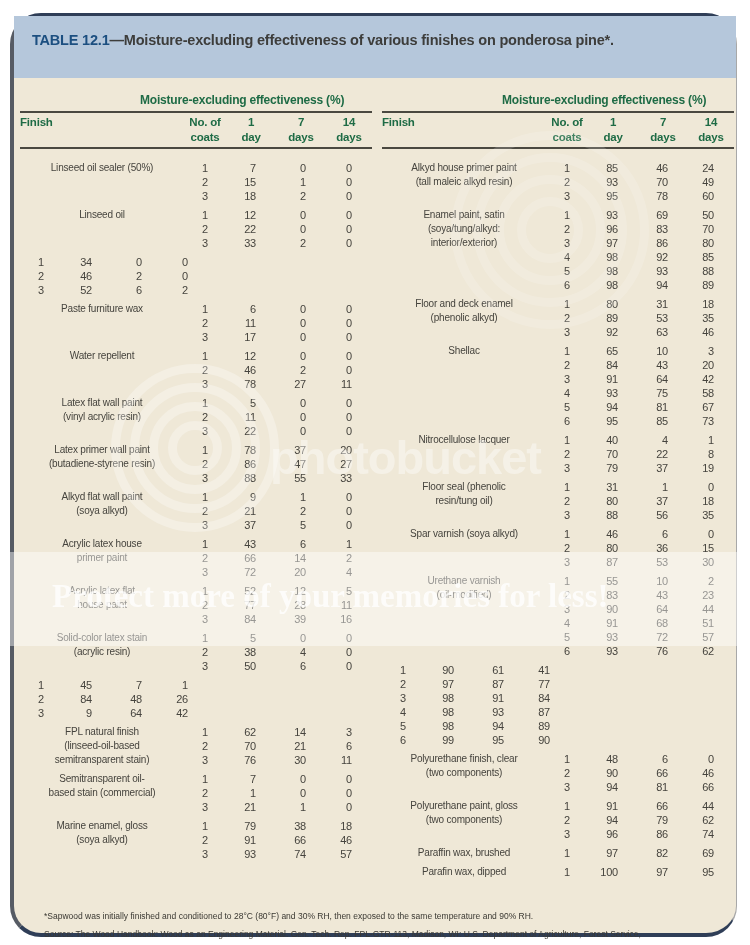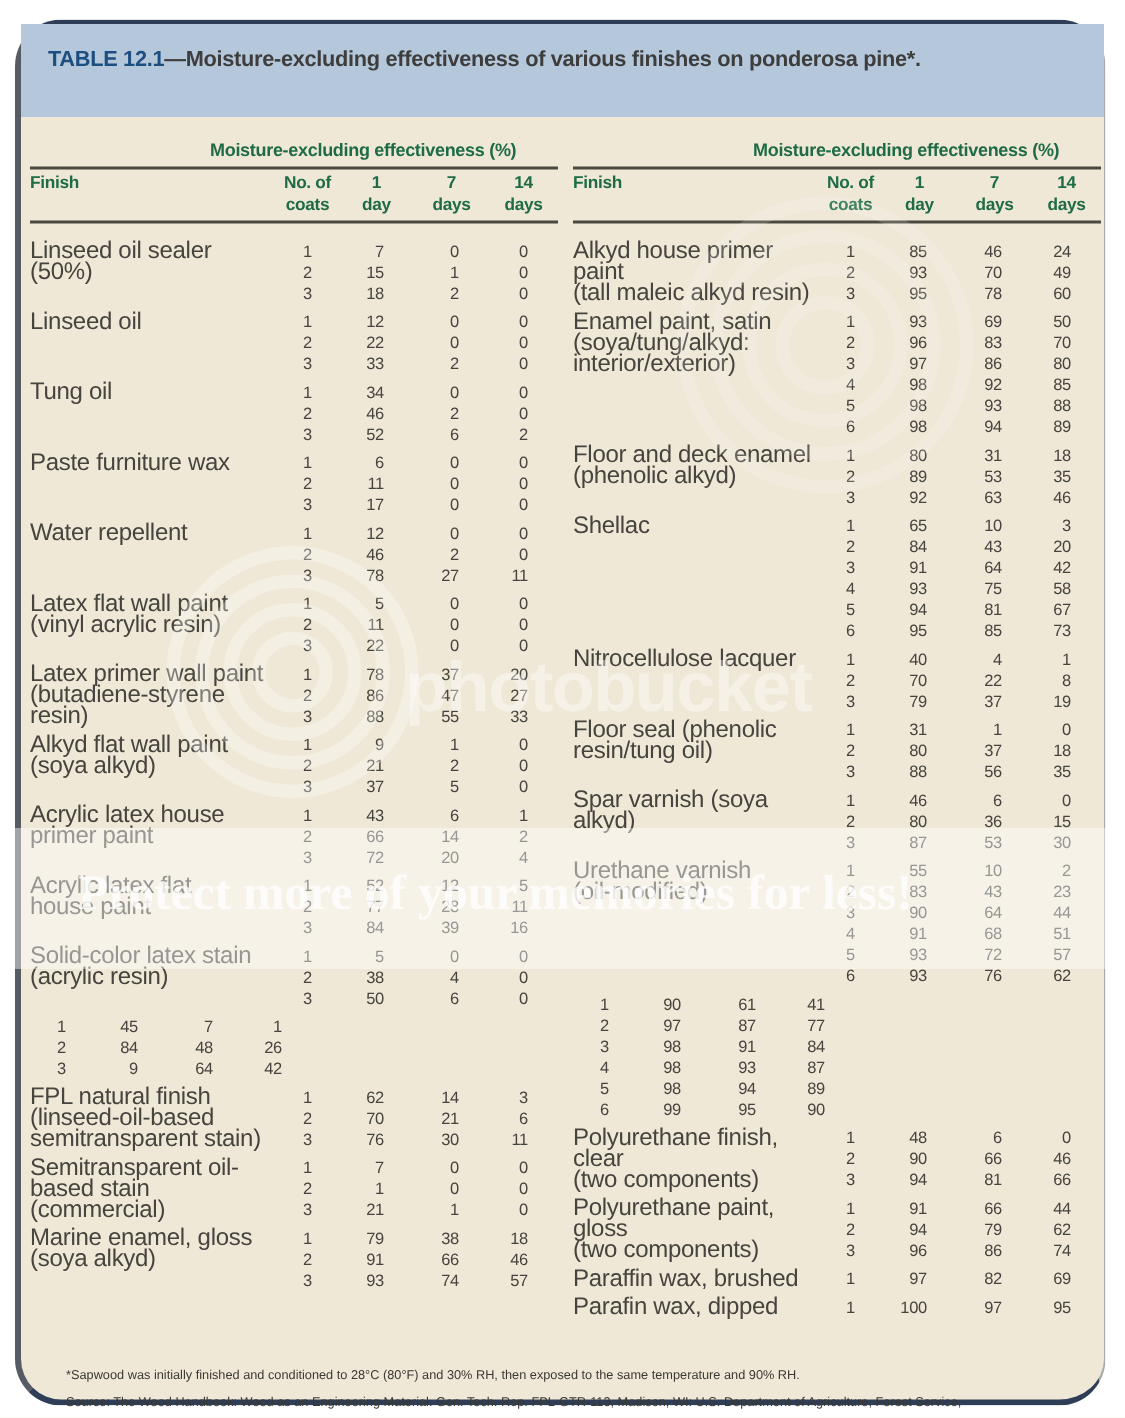--- a/index.html
+++ b/index.html
@@ -27,21 +27,21 @@
   .group-heading{margin-left:120px; width:232px; text-align:left;
     color:#1e6b45; font-weight:bold; font-size:12px; letter-spacing:-0.2px; height:16px;}
   .rule{border-bottom:2px solid #4a4840; margin:2px 0;}
   .cols{display:grid; grid-template-columns:164px 42px 50px 50px 46px; height:30px;}
   .h{color:#1e6b45; font-weight:bold; font-size:11.5px; text-align:center; line-height:15px; letter-spacing:-0.2px;}
   .finish-h{text-align:left;}
   .head-spacer{height:10px;}
 
   .group{display:grid; grid-template-columns:164px 188px;}
   .group + .group{margin-top:5px;}
-  .finish{font-size:16px; line-height:14px; letter-spacing:-0.2px; color:#46443e;}
+  .finish{font-size:10px; line-height:14px; letter-spacing:-0.2px; color:#46443e;text-align:center;}
   .rows{}
   .trow{display:grid; grid-template-columns:42px 50px 50px 46px; height:14px;
     font-size:11px; line-height:14px; letter-spacing:-0.2px;}
   .cell{color:#46443e;}
   .c0{text-align:center;}
   .c1,.c2,.c3{text-align:right; padding-right:20px;}
 
   
   .footnotes{position:absolute; left:30px; right:16px; top:866px;
     font-size:8.5px; line-height:18px; color:#3a3832; letter-spacing:0;margin-top:25px;}
@@ -145,23 +145,20 @@
               </div>
               <div class="trow">
                 <div class="cell c0">3</div>
                 <div class="cell c1">33</div>
                 <div class="cell c2">2</div>
                 <div class="cell c3">0</div>
               </div>
             </div>
           </div>
           <div class="group">
-            <div class="finish">
-              <div>Tung oil</div>
-            </div>
             <div class="rows">
               <div class="trow">
                 <div class="cell c0">1</div>
                 <div class="cell c1">34</div>
                 <div class="cell c2">0</div>
                 <div class="cell c3">0</div>
               </div>
               <div class="trow">
                 <div class="cell c0">2</div>
                 <div class="cell c1">46</div>

